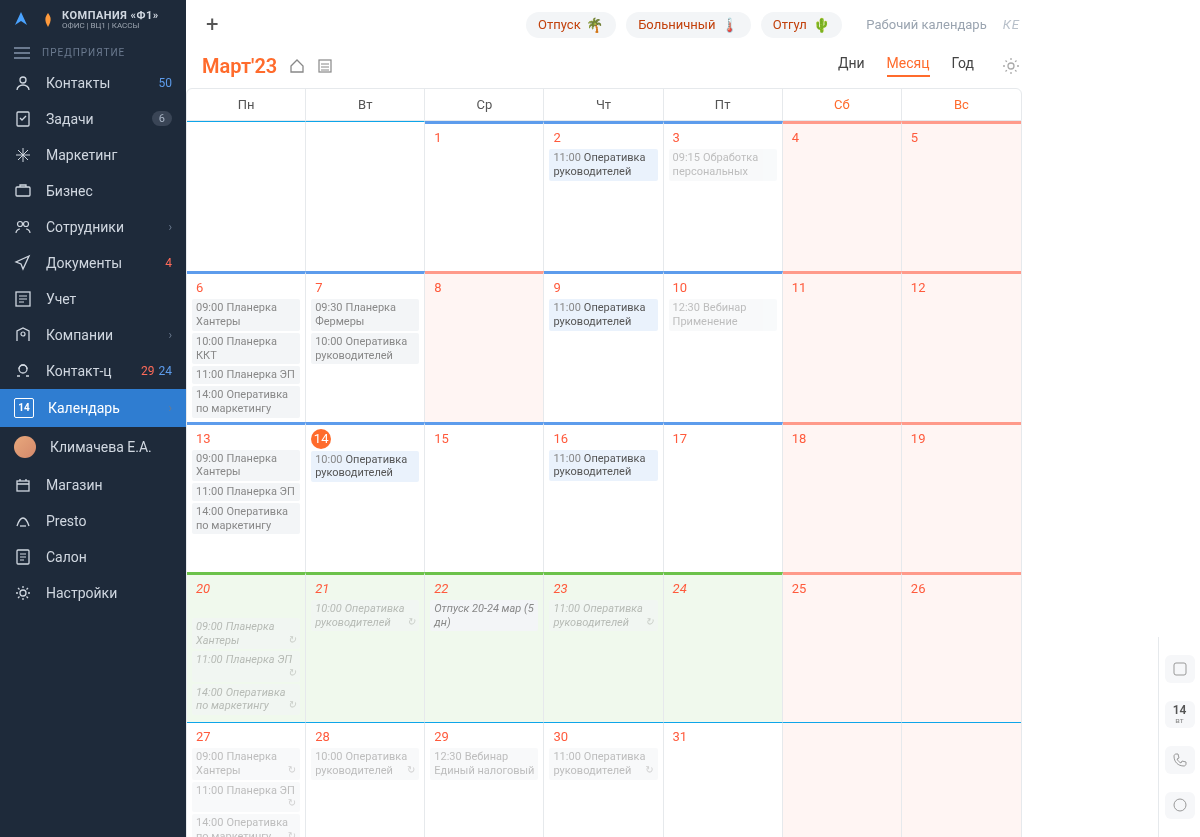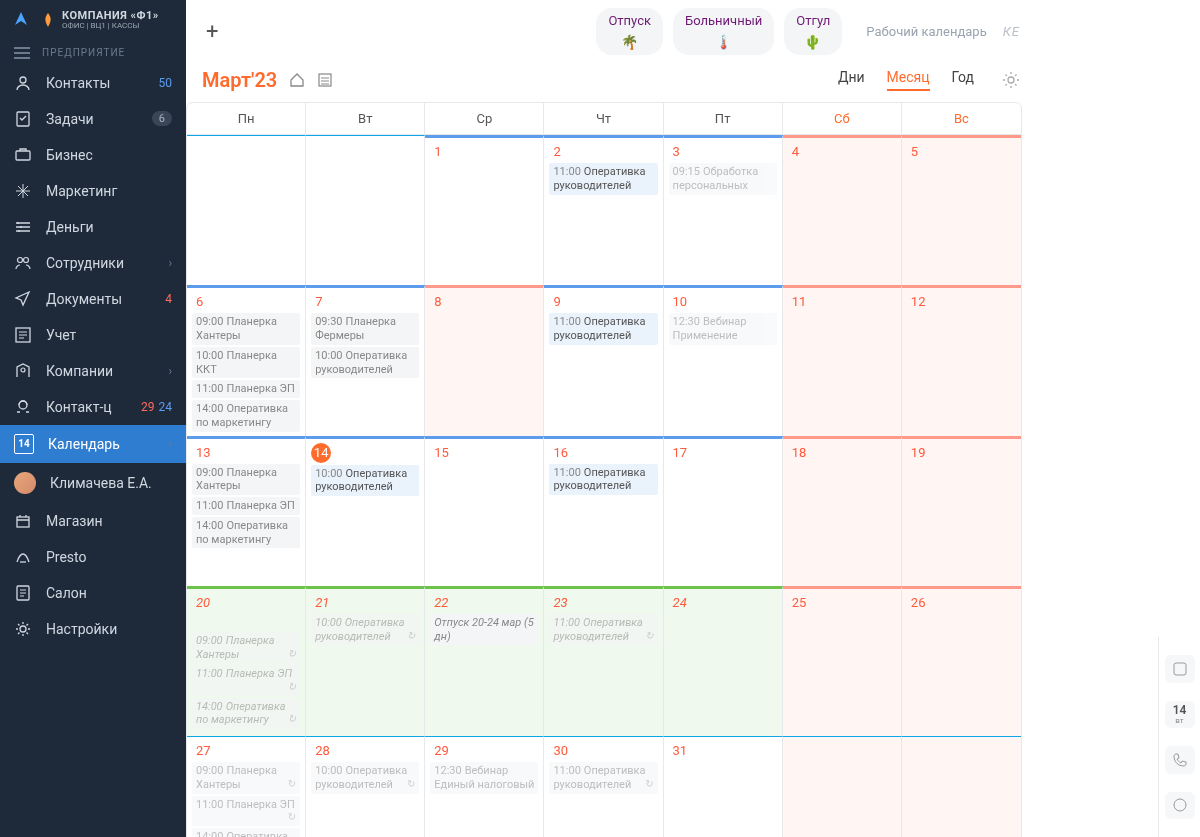--- a/index.html
+++ b/index.html
@@ -30,21 +30,21 @@
 .sb-item .avatar { width: 22px; height: 22px; border-radius: 50%; background: linear-gradient(135deg, #e8a87c, #d4896b); }
 .sb-badges { display: flex; gap: 4px; }
 
 
 .main { flex: 1; display: flex; flex-direction: column; background: #fff; }
 
 
 .topbar { display: flex; align-items: center; padding: 8px 16px; gap: 10px; border-bottom: 1px solid transparent; }
 .topbar .plus { font-size: 22px; color: #555; cursor: pointer; padding: 4px; }
 .topbar .spacer { flex: 1; }
-.chip { display: flex; align-items: center; gap: 6px; padding: 5px 12px; border-radius: 16px; background: #f3f5f7; font-size: 13px; color: #701a75; cursor: pointer; flex-direction: column; }
+.chip { display: flex; align-items: center; gap: 6px; padding: 5px 12px; border-radius: 16px; background: #f3f5f7; font-size: 13px; color: #c2410c; cursor: pointer; }
 .chip .ci { font-size: 14px; }
 .top-link { color: #9aa4b0; font-size: 13px; cursor: pointer; }
 .top-ke { color: #b8c0ca; font-size: 13px; font-style: italic; letter-spacing: 1px; margin-left: 6px; }
 
 
 .titlebar { display: flex; align-items: center; padding: 4px 16px 10px; gap: 12px; }
 .titlebar .title { font-size: 20px; font-weight: 600; color: #ff6b2c; }
 .titlebar .tb-icon { color: #888; cursor: pointer; }
 .titlebar .spacer { flex: 1; }
 .view-tabs { display: flex; gap: 22px; }
@@ -131,44 +131,33 @@
               <rect x="3" y="2" width="12" height="14" rx="1" fill="none" stroke="currentColor" stroke-width="1.3"></rect>
               <path d="M6 8l2 2 4-4" fill="none" stroke="currentColor" stroke-width="1.3"></path>
             </svg>
           </div>
           <span class="label">Задачи</span>
           <span class="badge-circle">6</span>
         </div>
         <div class="sb-item">
           <div class="icon">
             <svg width="18" height="18" viewBox="0 0 18 18">
+              <path d="M9 2v14M2 9h14M4 4l10 10M4 14l10-10" stroke="currentColor" stroke-width="1"></path>
+            </svg>
+          </div>
+          <span class="label">Маркетинг</span>
+        </div>
+        <div class="sb-item">
+          <div class="icon">
+            <svg width="18" height="18" viewBox="0 0 18 18">
               <rect x="2" y="5" width="14" height="9" rx="1" fill="none" stroke="currentColor" stroke-width="1.3"></rect>
               <path d="M6 5V3h6v2" fill="none" stroke="currentColor" stroke-width="1.3"></path>
             </svg>
           </div>
           <span class="label">Бизнес</span>
-        </div>
-        <div class="sb-item">
-          <div class="icon">
-            <svg width="18" height="18" viewBox="0 0 18 18">
-              <path d="M9 2v14M2 9h14M4 4l10 10M4 14l10-10" stroke="currentColor" stroke-width="1"></path>
-            </svg>
-          </div>
-          <span class="label">Маркетинг</span>
-        </div>
-        <div class="sb-item">
-          <div class="icon">
-            <svg width="18" height="18" viewBox="0 0 18 18">
-              <path d="M2 5h14M2 9h14M2 13h14" stroke="currentColor" stroke-width="1.3"></path>
-              <circle cx="4" cy="5" r="1" fill="currentColor"></circle>
-              <circle cx="7" cy="9" r="1" fill="currentColor"></circle>
-              <circle cx="5" cy="13" r="1" fill="currentColor"></circle>
-            </svg>
-          </div>
-          <span class="label">Деньги</span>
         </div>
         <div class="sb-item">
           <div class="icon">
             <svg width="18" height="18" viewBox="0 0 18 18">
               <circle cx="6" cy="6" r="2.5" fill="none" stroke="currentColor" stroke-width="1.2"></circle>
               <circle cx="12" cy="6" r="2.5" fill="none" stroke="currentColor" stroke-width="1.2"></circle>
               <path d="M2 15c0-2 2-4 4-4M16 15c0-2-2-4-4-4" fill="none" stroke="currentColor" stroke-width="1.2"></path>
             </svg>
           </div>
           <span class="label">Сотрудники</span>

